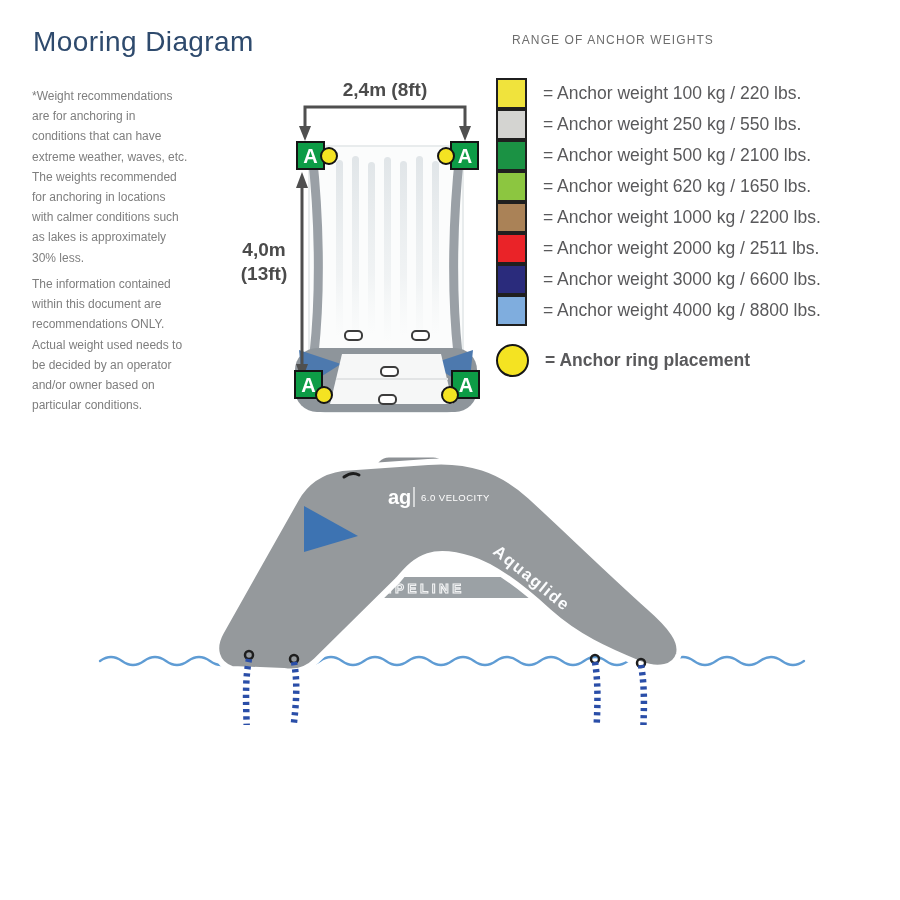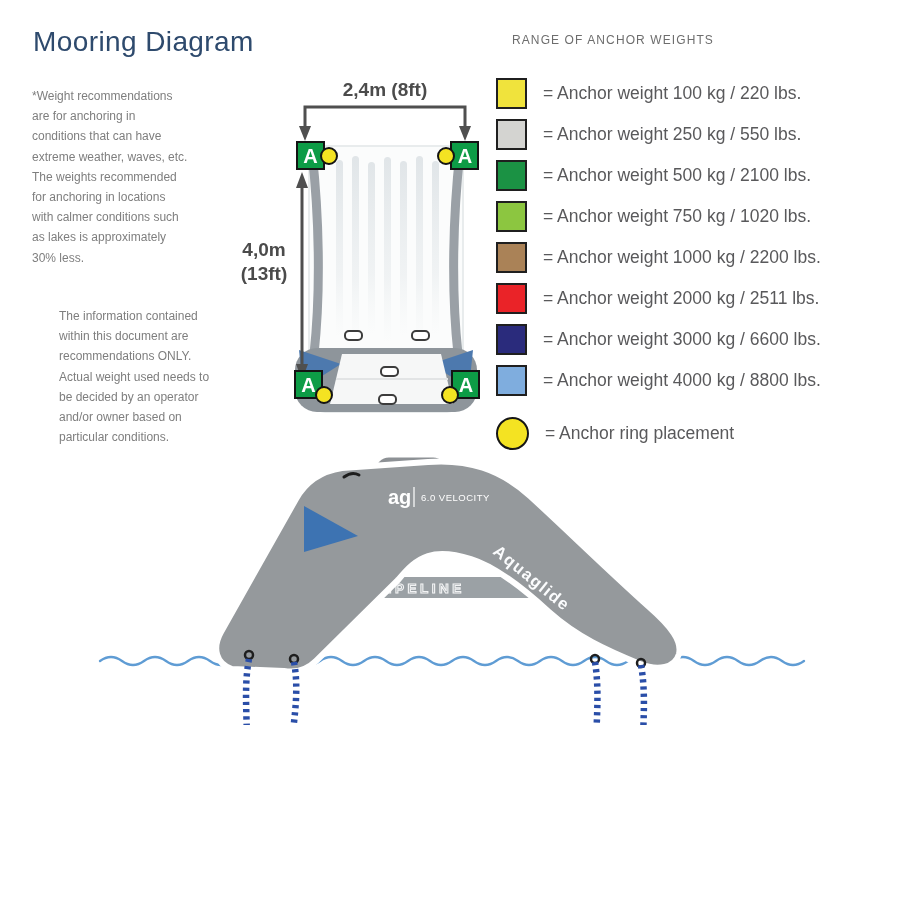--- a/index.html
+++ b/index.html
@@ -2,28 +2,28 @@
 <html><head>
 <meta charset="utf-8">
 <style>
   html,body{margin:0;padding:0;background:#fff;}
   #canvas{position:relative;width:900px;height:725px;background:#ffffff;overflow:hidden;
           font-family:"Liberation Sans",sans-serif;}
   .abs{position:absolute;}
   #page-title{left:33px;top:26px;font-size:28px;color:#2e4a6d;letter-spacing:.4px;font-weight:500;}
   .note{left:32px;width:232px;font-size:12px;line-height:20.2px;color:#7e7e7e;white-space:pre-line;}
   #note-1{top:86px;}
-  #note-2{top:306px;margin-left:27px;}
+  #note-2{top:274px;}
   #legend{left:496px;top:30px;width:400px;}
   #legend-title{position:absolute;left:16px;top:3px;font-size:12px;color:#6d6d6d;letter-spacing:1.1px;}
-  #legend-list{position:absolute;left:0;top:48px;display:flex;flex-direction:column;gap:10px;}
+  #legend-list{position:absolute;left:0;top:48px;display:flex;flex-direction:column;}
   .legend-row{display:flex;align-items:center;}
   .swatch{width:31px;height:31px;border:2px solid #1f1f1f;box-sizing:border-box;flex:0 0 auto;}
   .legend-label{margin-left:16px;font-size:17.5px;color:#59595b;white-space:nowrap;}
-  .ring-row{margin-top:11px;}
+  .ring-row{margin-top:18px;font-weight:bold;}
   .ring-swatch{width:33px;height:33px;border:2.5px solid #161616;border-radius:50%;box-sizing:border-box;flex:0 0 auto;}
   svg text{font-family:"Liberation Sans",sans-serif;}
   .dim-text{font-weight:bold;fill:#4b4b4b;font-size:19px;}
 </style>
 </head>
 <body>
 
 <div id="canvas">
 
   <div id="page-title" class="abs">Mooring Diagram</div>
@@ -55,21 +55,21 @@
       <div class="legend-row">
         <div class="swatch" style="background: rgb(212, 212, 209);"></div>
         <div class="legend-label">= Anchor weight 250 kg / 550 lbs.</div>
       </div>
       <div class="legend-row">
         <div class="swatch" style="background: rgb(27, 146, 68);"></div>
         <div class="legend-label">= Anchor weight 500 kg / 2100 lbs.</div>
       </div>
       <div class="legend-row">
         <div class="swatch" style="background: rgb(140, 198, 64);"></div>
-        <div class="legend-label">= Anchor weight 750 kg / 1020 lbs.</div>
+        <div class="legend-label">= Anchor weight 620 kg / 1650 lbs.</div>
       </div>
       <div class="legend-row">
         <div class="swatch" style="background: rgb(170, 130, 87);"></div>
         <div class="legend-label">= Anchor weight 1000 kg / 2200 lbs.</div>
       </div>
       <div class="legend-row">
         <div class="swatch" style="background: rgb(234, 35, 40);"></div>
         <div class="legend-label">= Anchor weight 2000 kg / 2511 lbs.</div>
       </div>
       <div class="legend-row">

